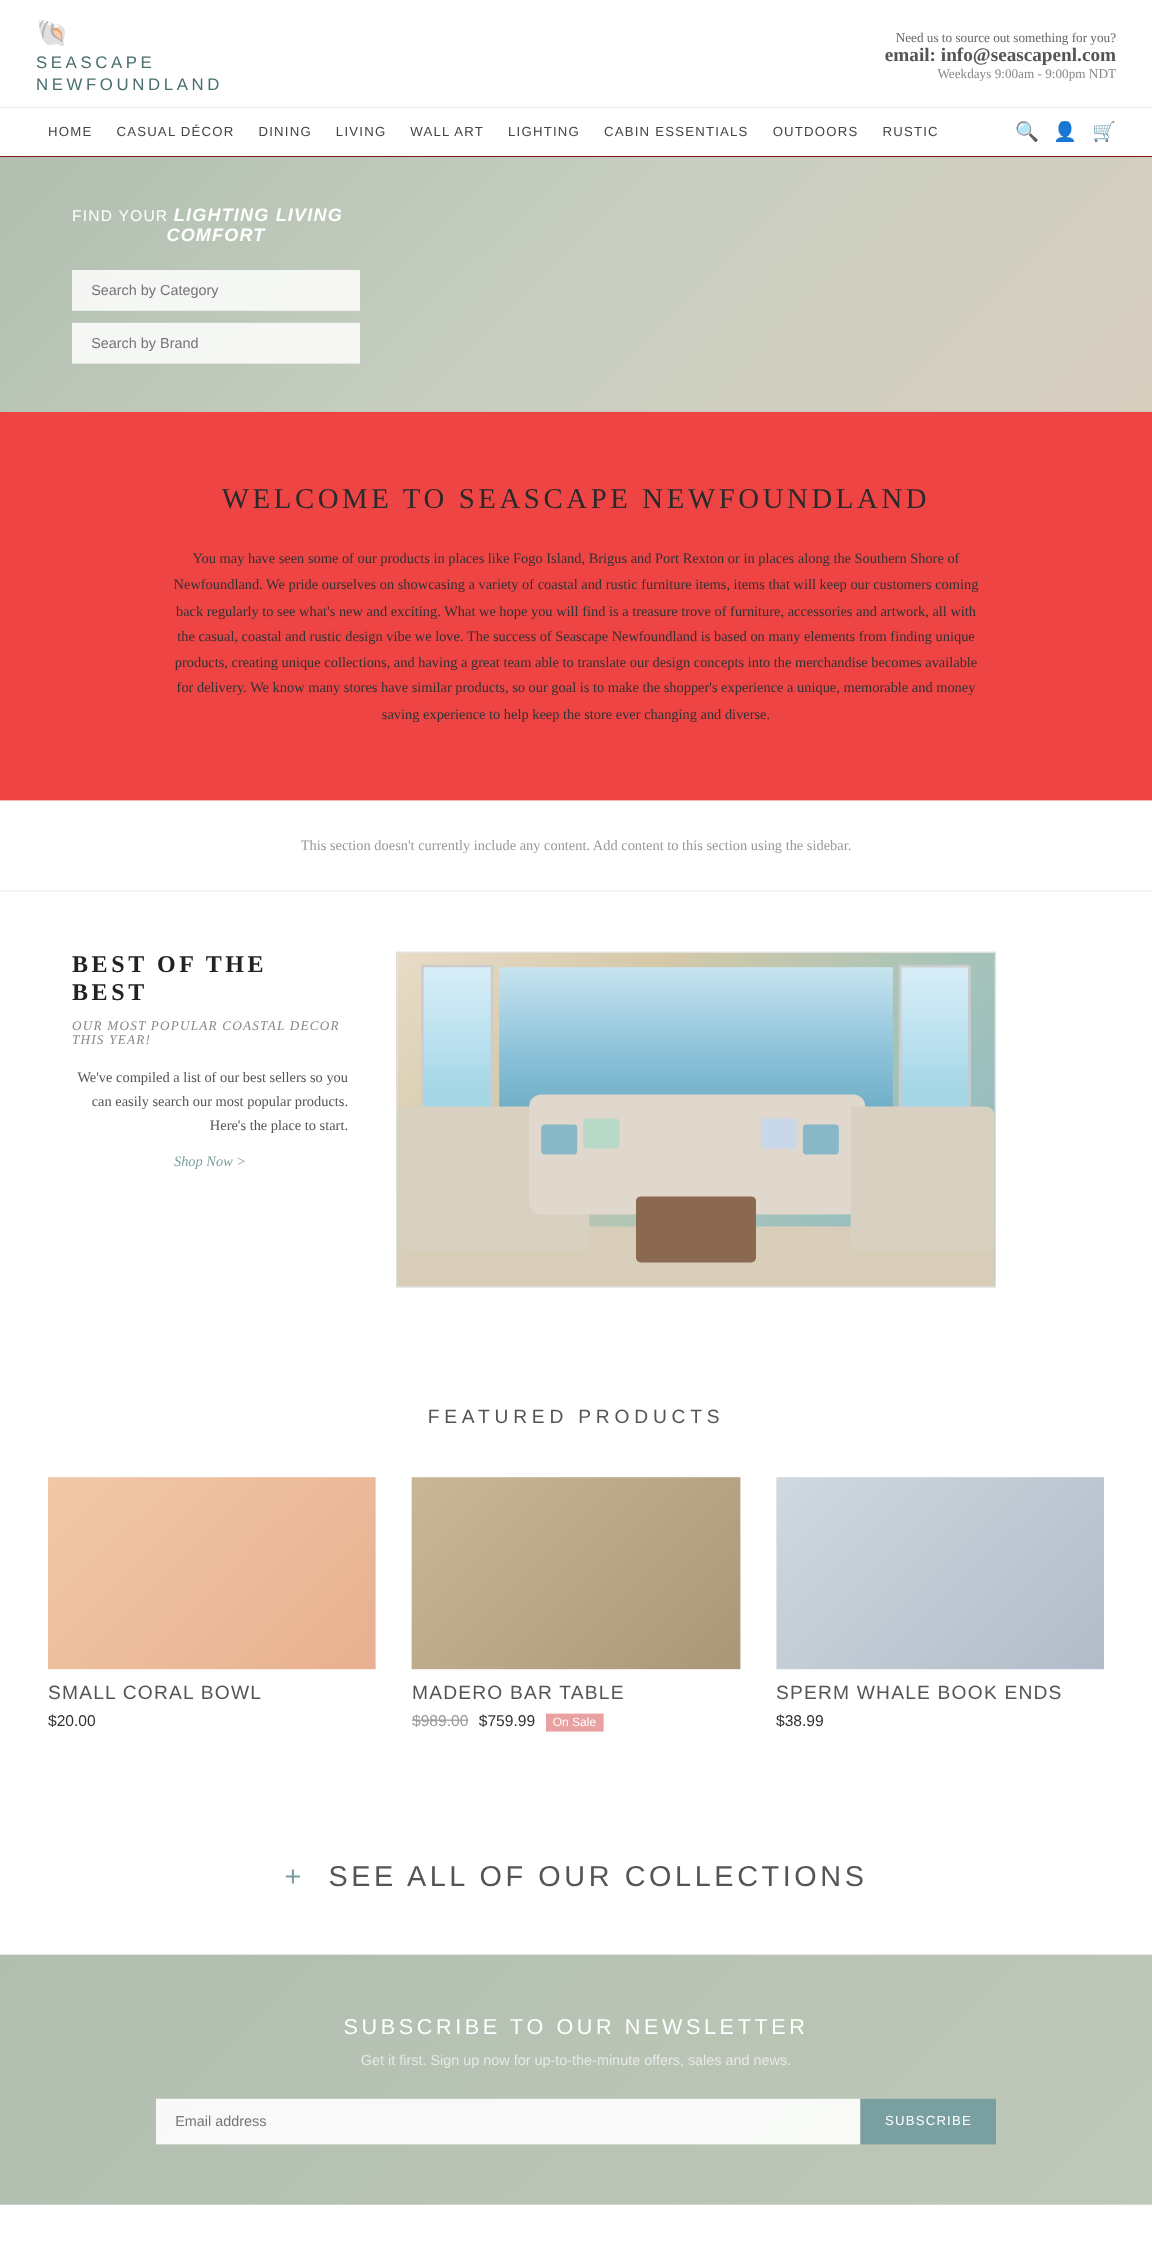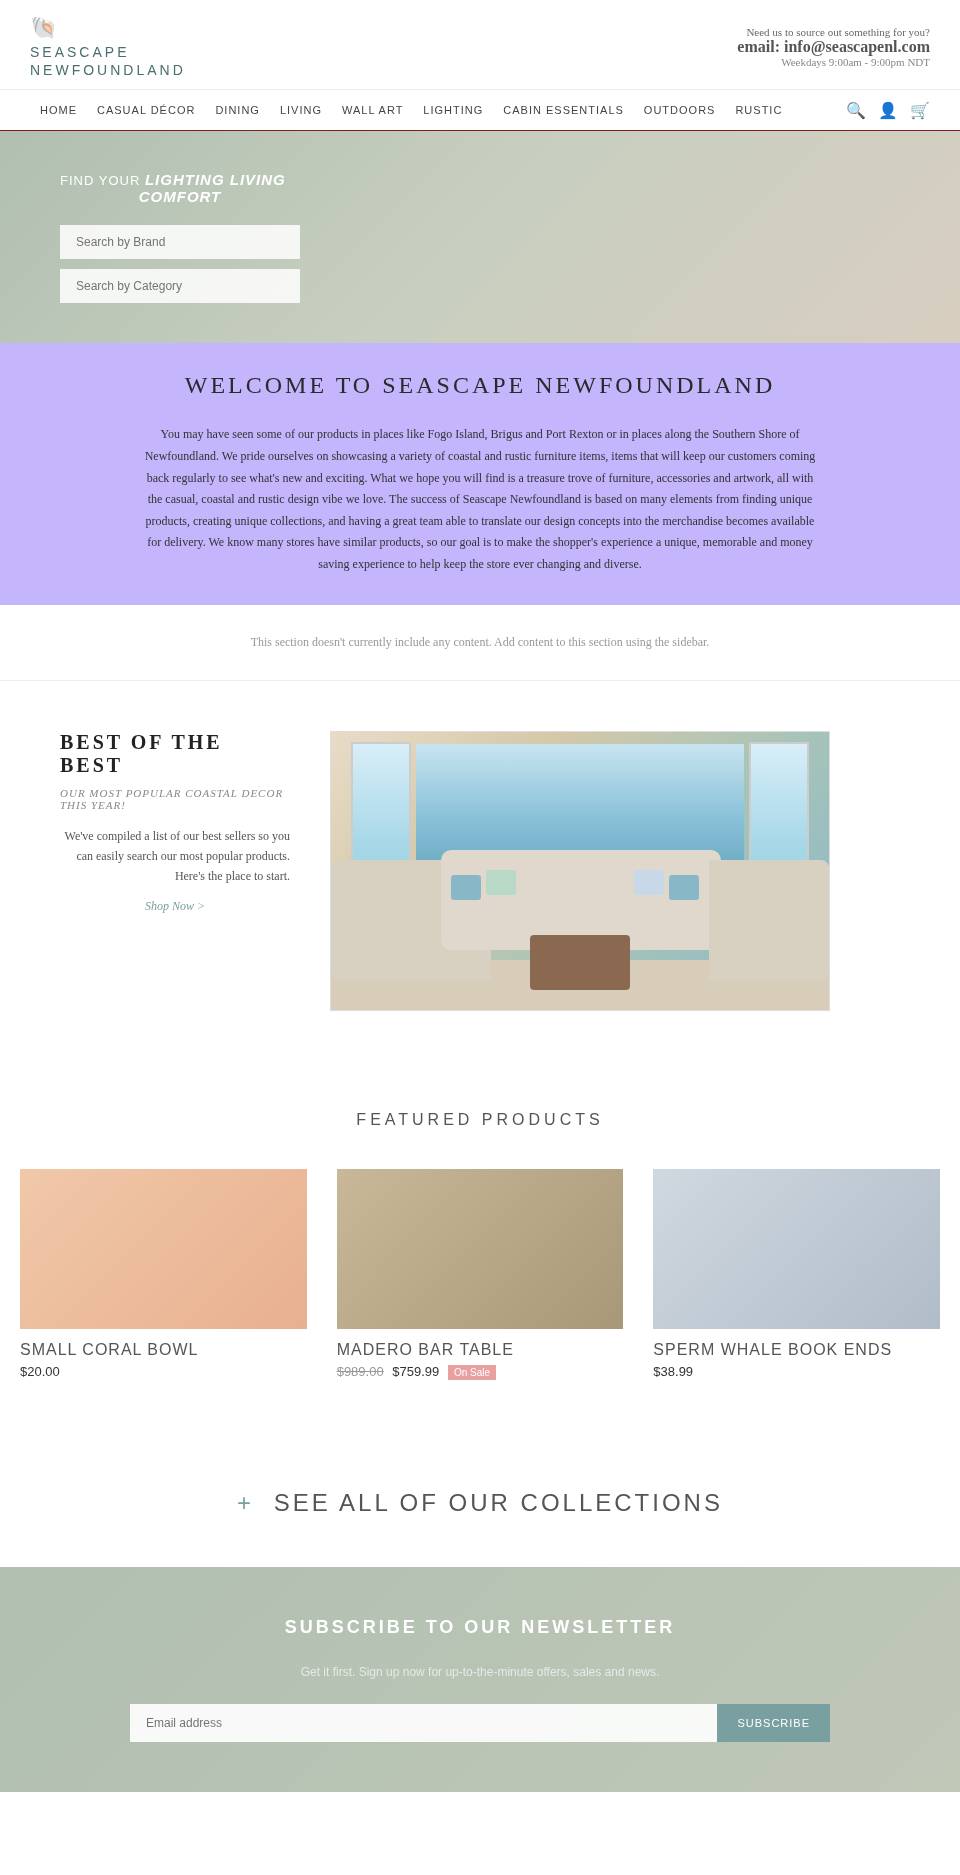--- a/index.html
+++ b/index.html
@@ -64,22 +64,22 @@
       border: none;
       padding: 10px 16px;
       width: 240px;
       font-size: 12px;
       color: #888;
       cursor: pointer;
     }
 
     
     .welcome-section {
-      background: #c4b5fd;
-      padding: 29px 80px;
+      background: #ef4444;
+      padding: 60px 80px;
       text-align: center;
     }
     .welcome-title {
       font-family: 'Georgia', serif;
       font-size: 24px;
       letter-spacing: 3px;
       color: #2a2a2a;
       margin-bottom: 25px;
       font-weight: normal;
     }
@@ -209,21 +209,21 @@
       background: #d8cdb8;
     }
     .room-img .ocean-view {
       position: absolute;
       top: 12px; left: 85px; right: 85px;
       height: 190px;
       background: linear-gradient(180deg, #c8e4f0 0%, #88c0d8 40%, #68a8c0 70%, #90aa80 100%);
     }
 
     
-    .featured-section { padding: 50px 20px; }
+    .featured-section { padding: 50px 40px; }
     .featured-title {
       text-align: center;
       font-size: 16px;
       letter-spacing: 4px;
       font-family: Arial, sans-serif;
       color: #555;
       margin-bottom: 40px;
       font-weight: normal;
     }
     .products-grid {
@@ -274,23 +274,23 @@
     .newsletter-section {
       background: #a8b8a8;
       background-image: linear-gradient(135deg, #b0bfb0 0%, #c0c8b8 100%);
       padding: 50px 40px;
       text-align: center;
     }
     .newsletter-title {
       font-size: 18px;
       letter-spacing: 3px;
       color: #fff;
-      margin-bottom: 27px;
-      font-family: Arial, sans-serif;
-      font-weight: bold;
+      margin-bottom: 10px;
+      font-family: Arial, sans-serif;
+      font-weight: normal;
     }
     .newsletter-subtitle { font-size: 12px; color: #e8e8e8; margin-bottom: 25px; font-family: Arial, sans-serif; }
     .newsletter-form { display: flex; gap: 0; max-width: 700px; margin: 0 auto; }
     .newsletter-input {
       flex: 1;
       padding: 12px 16px;
       border: none;
       font-size: 12px;
       color: #888;
       background: rgba(255,255,255,0.9);
@@ -350,22 +350,22 @@
   </div>
 </nav>
 
 <div class="hero-section">
   <div class="hero-text-area">
     <div class="hero-tagline">
       <span>FIND YOUR</span> <span class="coastal">LIGHTING LIVING</span>
       <span class="comfort">COMFORT</span>
     </div>
     <div class="search-boxes">
+      <input class="search-box" type="text" placeholder="Search by Category" style="">
       <input class="search-box" type="text" placeholder="Search by Brand" style="">
-      <input class="search-box" type="text" placeholder="Search by Category" style="">
     </div>
   </div>
 </div>
 
 <div class="welcome-section">
   <h2 class="welcome-title">WELCOME TO SEASCAPE NEWFOUNDLAND</h2>
   <p class="welcome-body">You may have seen some of our products in places like Fogo Island, Brigus and Port Rexton or in places along the Southern Shore of Newfoundland. We pride ourselves on showcasing a variety of coastal and rustic furniture items, items that will keep our customers coming back regularly to see what's new and exciting. What we hope you will find is a treasure trove of furniture, accessories and artwork, all with the casual, coastal and rustic design vibe we love. The success of Seascape Newfoundland is based on many elements from finding unique products, creating unique collections, and having a great team able to translate our design concepts into the merchandise becomes available for delivery. We know many stores have similar products, so our goal is to make the shopper's experience a unique, memorable and money saving experience to help keep the store ever changing and diverse.</p>
 </div>
 
 <div class="empty-section">

